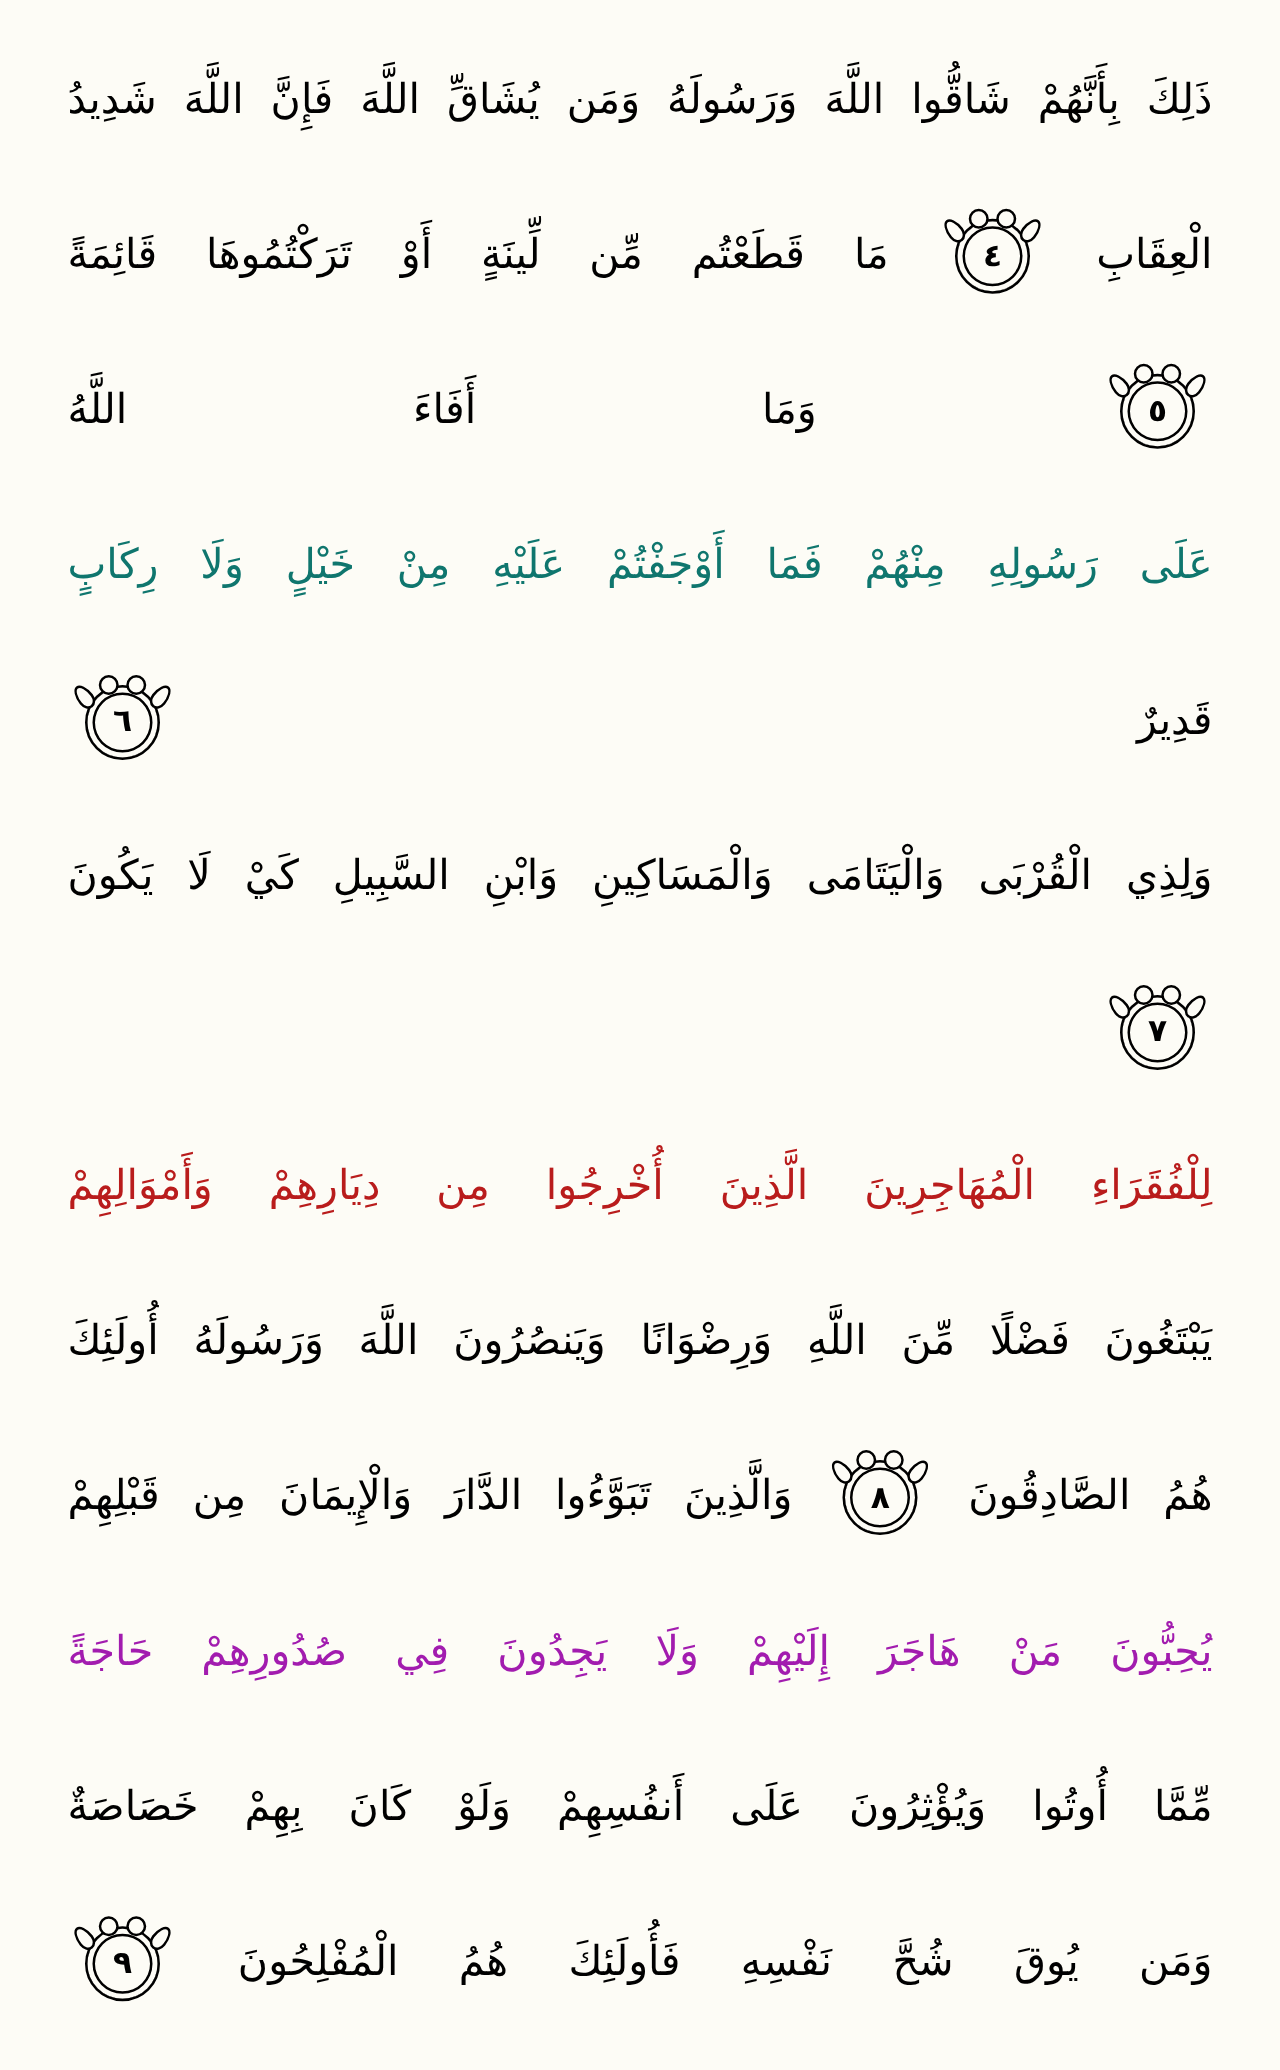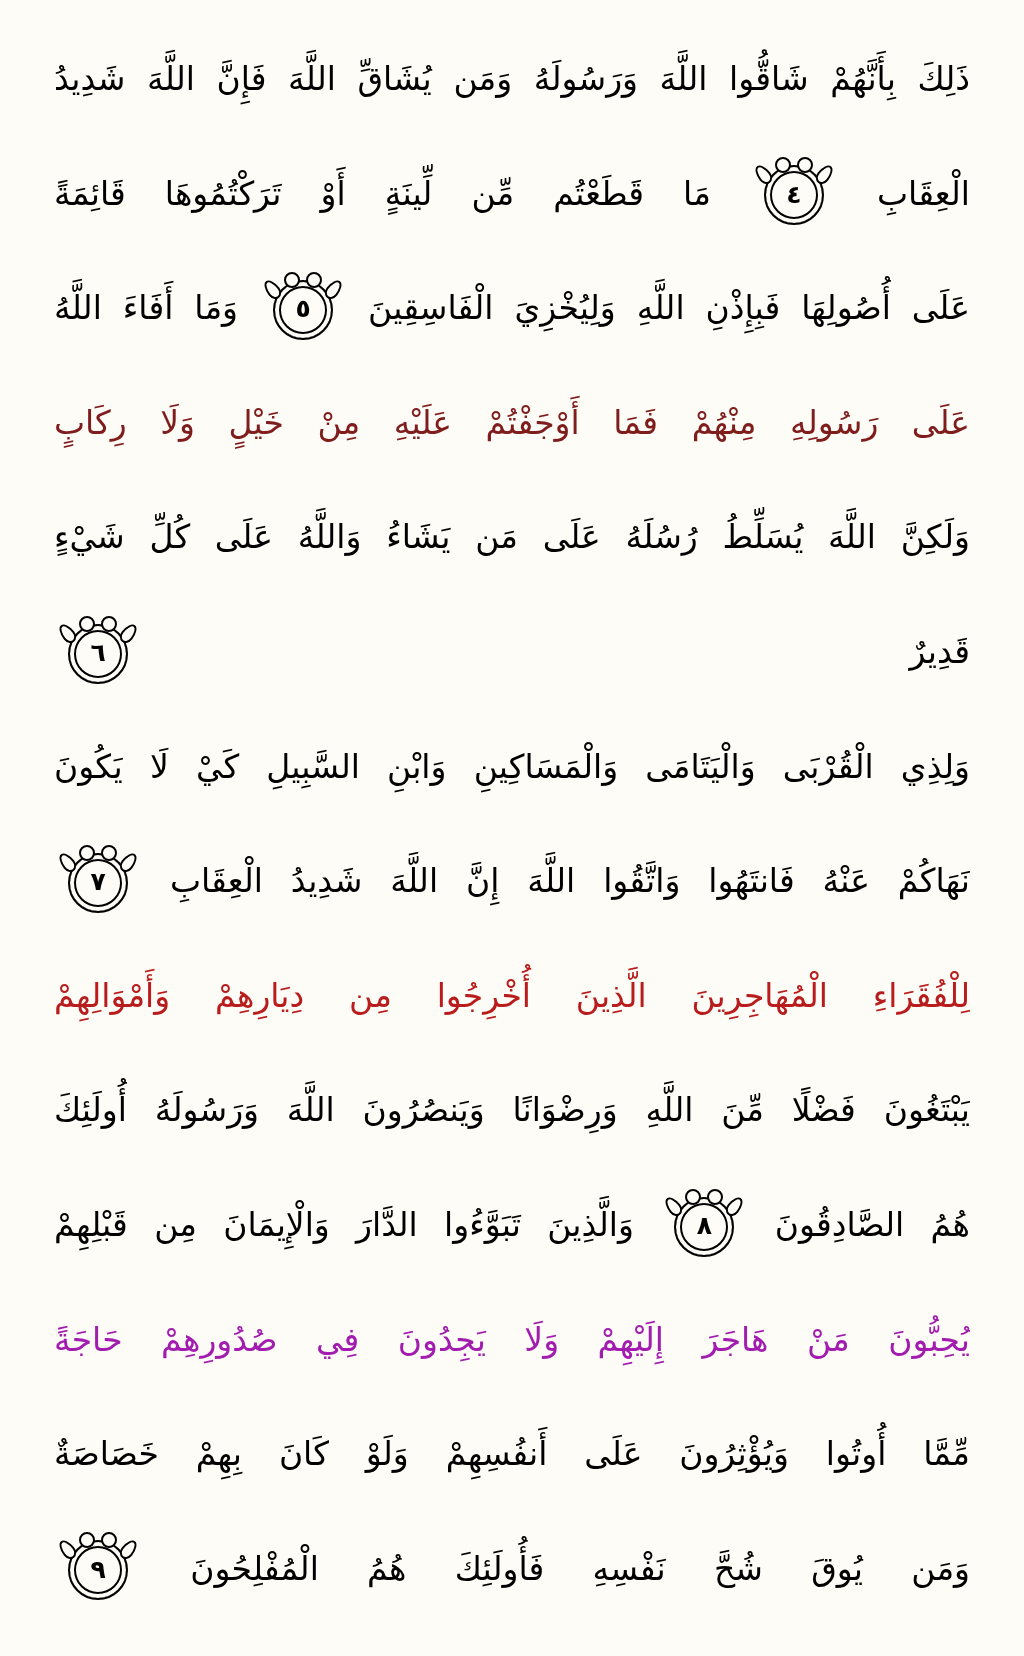--- a/index.html
+++ b/index.html
@@ -98,34 +98,33 @@
 
 <div class="mushaf-page">
 
   <div style="display:flex; flex-direction:column; justify-content:space-between; height:100%;">
       <div class="quran-line" style="color: rgb(0, 0, 0);"><span class="word-seg">ذَلِكَ بِأَنَّهُمْ شَاقُّوا اللَّهَ وَرَسُولَهُ وَمَن يُشَاقِّ اللَّهَ فَإِنَّ اللَّهَ شَدِيدُ</span> </div>
       <div class="quran-line" style="color: rgb(0, 0, 0);"><span class="word-seg">الْعِقَابِ</span> <span class="ayah-marker">
           <span class="ayah-petal petal-right"></span>
           <span class="ayah-petal petal-left"></span>
           <span class="ayah-num">٤</span>
         </span> <span class="word-seg">مَا قَطَعْتُم مِّن لِّينَةٍ أَوْ تَرَكْتُمُوهَا قَائِمَةً</span> </div>
-      <div class="quran-line" style="color: rgb(0, 0, 0);"><span class="word-seg">عَلَى أُصُولِهَا فَبِإِذْنِ اللَّهِ وَلِيُخْزِيَ الْفَاسِقِينَ</span> <span class="ayah-marker">
+      <div class="quran-line" style="color: rgb(0, 0, 0);"> <span class="ayah-marker">
           <span class="ayah-petal petal-right"></span>
           <span class="ayah-petal petal-left"></span>
           <span class="ayah-num">٥</span>
         </span> <span class="word-seg">وَمَا أَفَاءَ اللَّهُ</span> </div>
-      <div class="quran-line" style="color: #7f1d1d;"><span class="word-seg">عَلَى رَسُولِهِ مِنْهُمْ فَمَا أَوْجَفْتُمْ عَلَيْهِ مِنْ خَيْلٍ وَلَا رِكَابٍ</span> </div>
-      <div class="quran-line" style="color: rgb(0, 0, 0);"><span class="word-seg">وَلَكِنَّ اللَّهَ يُسَلِّطُ رُسُلَهُ عَلَى مَن يَشَاءُ وَاللَّهُ عَلَى كُلِّ شَيْءٍ</span> </div>
+      <div class="quran-line" style="color: #0f766e;"><span class="word-seg">عَلَى رَسُولِهِ مِنْهُمْ فَمَا أَوْجَفْتُمْ عَلَيْهِ مِنْ خَيْلٍ وَلَا رِكَابٍ</span> </div>
       <div class="quran-line" style="color: rgb(0, 0, 0);"><span class="word-seg">قَدِيرٌ</span> <span class="ayah-marker">
           <span class="ayah-petal petal-right"></span>
           <span class="ayah-petal petal-left"></span>
           <span class="ayah-num">٦</span>
         </span>  </div>
       <div class="quran-line" style="color: rgb(0, 0, 0);"><span class="word-seg">وَلِذِي الْقُرْبَى وَالْيَتَامَى وَالْمَسَاكِينِ وَابْنِ السَّبِيلِ كَيْ لَا يَكُونَ</span> </div>
-      <div class="quran-line" style="color: rgb(0, 0, 0);"><span class="word-seg">نَهَاكُمْ عَنْهُ فَانتَهُوا وَاتَّقُوا اللَّهَ إِنَّ اللَّهَ شَدِيدُ الْعِقَابِ</span> <span class="ayah-marker">
+      <div class="quran-line" style="color: rgb(0, 0, 0);"> <span class="ayah-marker">
           <span class="ayah-petal petal-right"></span>
           <span class="ayah-petal petal-left"></span>
           <span class="ayah-num">٧</span>
         </span> </div>
       <div class="quran-line" style="color: #b91c1c;"><span class="word-seg">لِلْفُقَرَاءِ الْمُهَاجِرِينَ الَّذِينَ أُخْرِجُوا مِن دِيَارِهِمْ وَأَمْوَالِهِمْ</span> </div>
       <div class="quran-line" style="color: rgb(0, 0, 0);"><span class="word-seg">يَبْتَغُونَ فَضْلًا مِّنَ اللَّهِ وَرِضْوَانًا وَيَنصُرُونَ اللَّهَ وَرَسُولَهُ أُولَئِكَ</span> </div>
       <div class="quran-line" style="color: rgb(0, 0, 0);"><span class="word-seg">هُمُ الصَّادِقُونَ</span> <span class="ayah-marker">
           <span class="ayah-petal petal-right"></span>
           <span class="ayah-petal petal-left"></span>
           <span class="ayah-num">٨</span>

